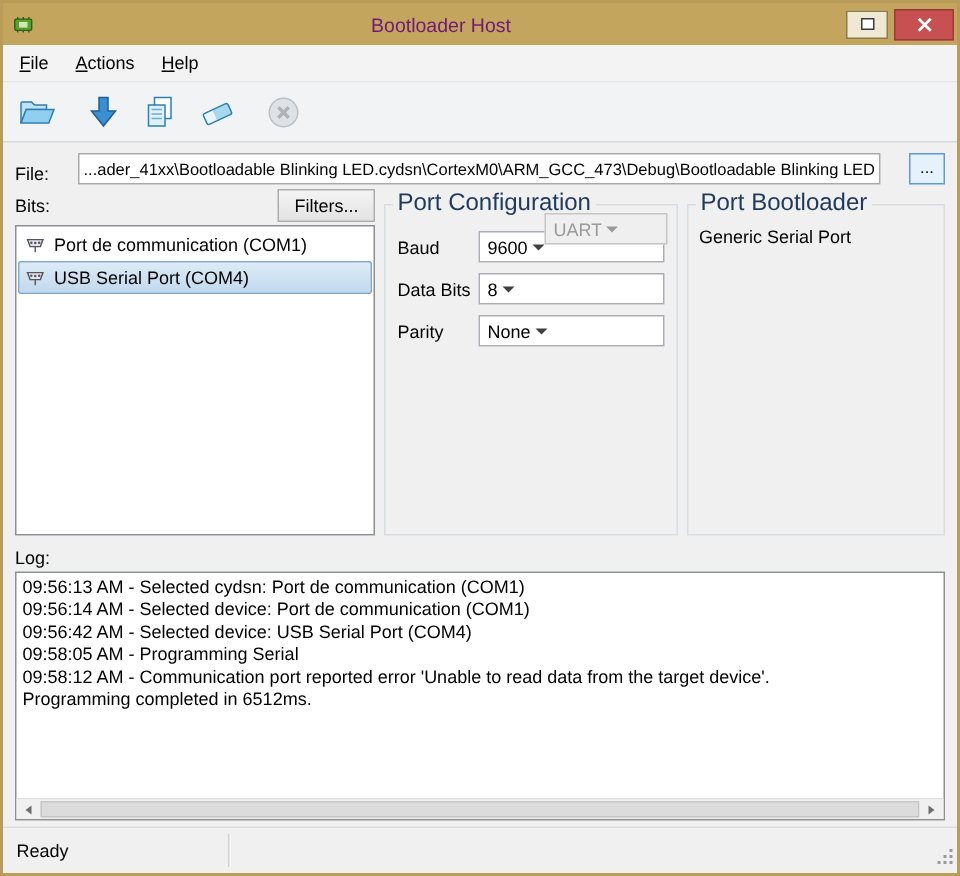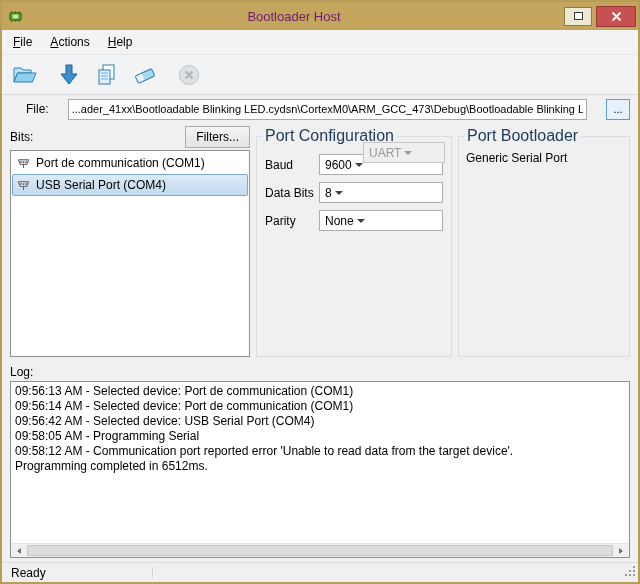--- a/index.html
+++ b/index.html
@@ -47,21 +47,21 @@
   
   .toolbar {
     height:40px; background:#f1f3f4; border-bottom:1px solid #d9d9d9;
     display:flex; align-items:center; padding:2px 8px; gap:8px; flex:0 0 auto;
   }
   .tool-btn { width:30px; height:30px; display:flex; align-items:center; justify-content:center; background:transparent; border:0; padding:0; }
   .tool-btn.gap { margin-right:6px; }
   .tool-btn.disabled { opacity:.75; }
 
   
-  .file-row { height:28px; display:flex; align-items:center; padding:0 8px; gap:19px; flex:0 0 auto;margin-left:16px; }
+  .file-row { height:28px; display:flex; align-items:flex-end; padding:0 8px; gap:19px; flex:0 0 auto; }
   .file-row .lbl { flex:0 0 auto; }
   .file-input {
     flex:1; height:21px; border:1px solid #a9a9a9; background:#fff;
     font-family:"Liberation Sans",sans-serif; font-size:11px; padding:1px 3px; color:#000;
   }
   .browse-btn {
     flex:0 0 auto; width:24px; height:21px;
     background:#e5f1fb; border:1px solid #5e9ad6;
     font-size:11px; line-height:11px; text-align:center; padding:0;
     font-family:"Liberation Sans",sans-serif;
@@ -125,21 +125,21 @@
     background:#f0f0f0; border-top:1px solid #e3e3e3; display:flex; align-items:stretch;
   }
   .hs-btn { width:16px; display:flex; align-items:center; justify-content:center; background:#f0f0f0; }
   .hs-btn i { width:0; height:0; border-top:3.5px solid transparent; border-bottom:3.5px solid transparent; }
   .hs-left i { border-right:4px solid #6d6d6d; }
   .hs-right i { border-left:4px solid #6d6d6d; }
   .hs-thumb { flex:1; background:#dcdcdc; border:1px solid #c6c6c6; margin:1px 0; }
 
   
   .statusbar {
-    height:20px; background:#f0f0f0; border-top:1px solid #dcdcdc;
+    height:31px; background:#f0f0f0; border-top:1px solid #dcdcdc;
     display:flex; align-items:center; padding-left:9px; position:relative; flex:0 0 auto;
   }
   .status-divider { position:absolute; left:150px; top:4px; bottom:4px; width:0;
     border-left:1px solid #d2d2d2; border-right:1px solid #fbfbfb; }
   .grip { position:absolute; right:1px; bottom:1px; }
 </style>
 </head>
 <body>
 
 <div class="window">
@@ -292,21 +292,21 @@
 
     <fieldset class="grp grp-info">
       <legend>Port Bootloader</legend>
       <div class="info-text">Generic Serial Port</div>
     </fieldset>
   </div>
 
   <div class="log-label">Log:</div>
   <div class="log-wrap">
     <div class="log-box">
-      <div class="log-line">09:56:13 AM - Selected device: Port de communication (COM1)</div>
+      <div class="log-line">09:56:13 AM - Selected cydsn: Port de communication (COM1)</div>
       <div class="log-line">09:56:14 AM - Selected device: Port de communication (COM1)</div>
       <div class="log-line">09:56:42 AM - Selected device: USB Serial Port (COM4)</div>
       <div class="log-line">09:58:05 AM - Programming Serial</div>
       <div class="log-line">09:58:12 AM - Communication port reported error 'Unable to read data from the target device'.</div>
       <div class="log-line">Programming completed in 6512ms.</div>
       <div class="hscroll">
         <span class="hs-btn hs-left">
             <i></i>
           </span>
         <span class="hs-thumb"></span>

